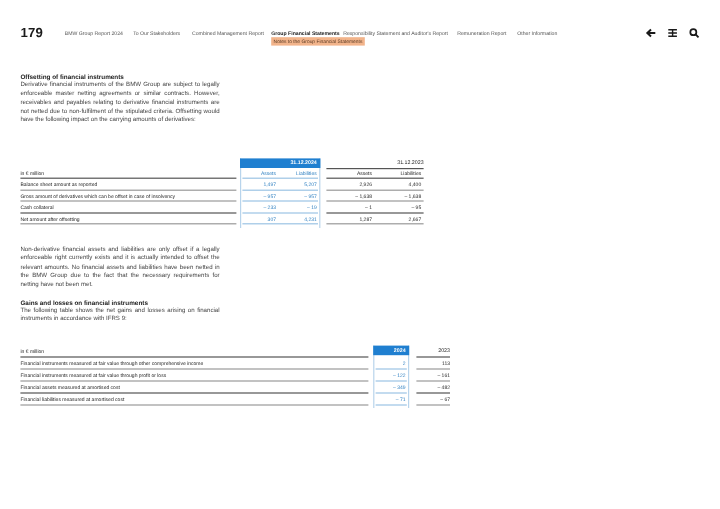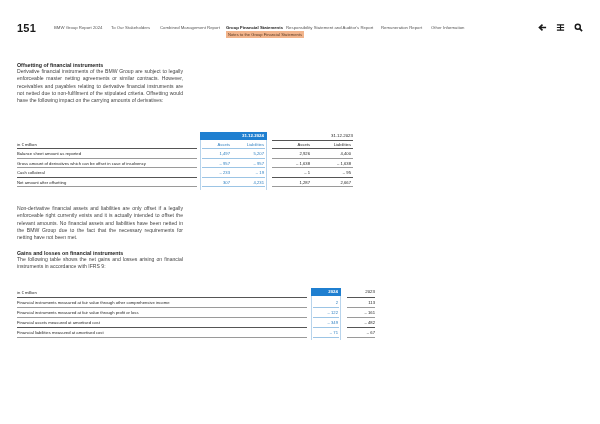--- a/index.html
+++ b/index.html
@@ -27,21 +27,21 @@
   .line { position: absolute; height: 0; border-top: 0.6px solid #9a9a9a; }
   .line.dark { border-top: 0.8px solid #555; }
   .line.blue { border-top: 0.6px solid #9cc4e4; }
   .hdr-blue { position: absolute; background: #1f7fd0; color: #fff; font-weight: bold; font-size: 4.4px; text-align: right; padding-right: 3px; line-height: 8px; }
   .hdr-plain { position: absolute; font-size: 4.4px; text-align: right; line-height: 8px; }
   .col-box { position: absolute; border-left: 0.6px solid #b8d4ec; border-right: 0.6px solid #b8d4ec; }
 </style>
 </head>
 <body>
 
-<div class="page-num">151</div>
+<div class="page-num">179</div>
 
 <div class="nav">
   <span class="nav-item" style="left:54px">BMW Group Report 2024</span>
   <span class="nav-item" style="left:111px">To Our Stakeholders</span>
   <span class="nav-item" style="left:160px">Combined Management Report</span>
   <span class="nav-item active" style="left:226px">Group Financial Statements</span>
   <span class="nav-item" style="left:286px">Responsibility Statement and Auditor's Report</span>
   <span class="nav-item" style="left:381px">Remuneration Report</span>
   <span class="nav-item" style="left:431px">Other Information</span>
 </div>

